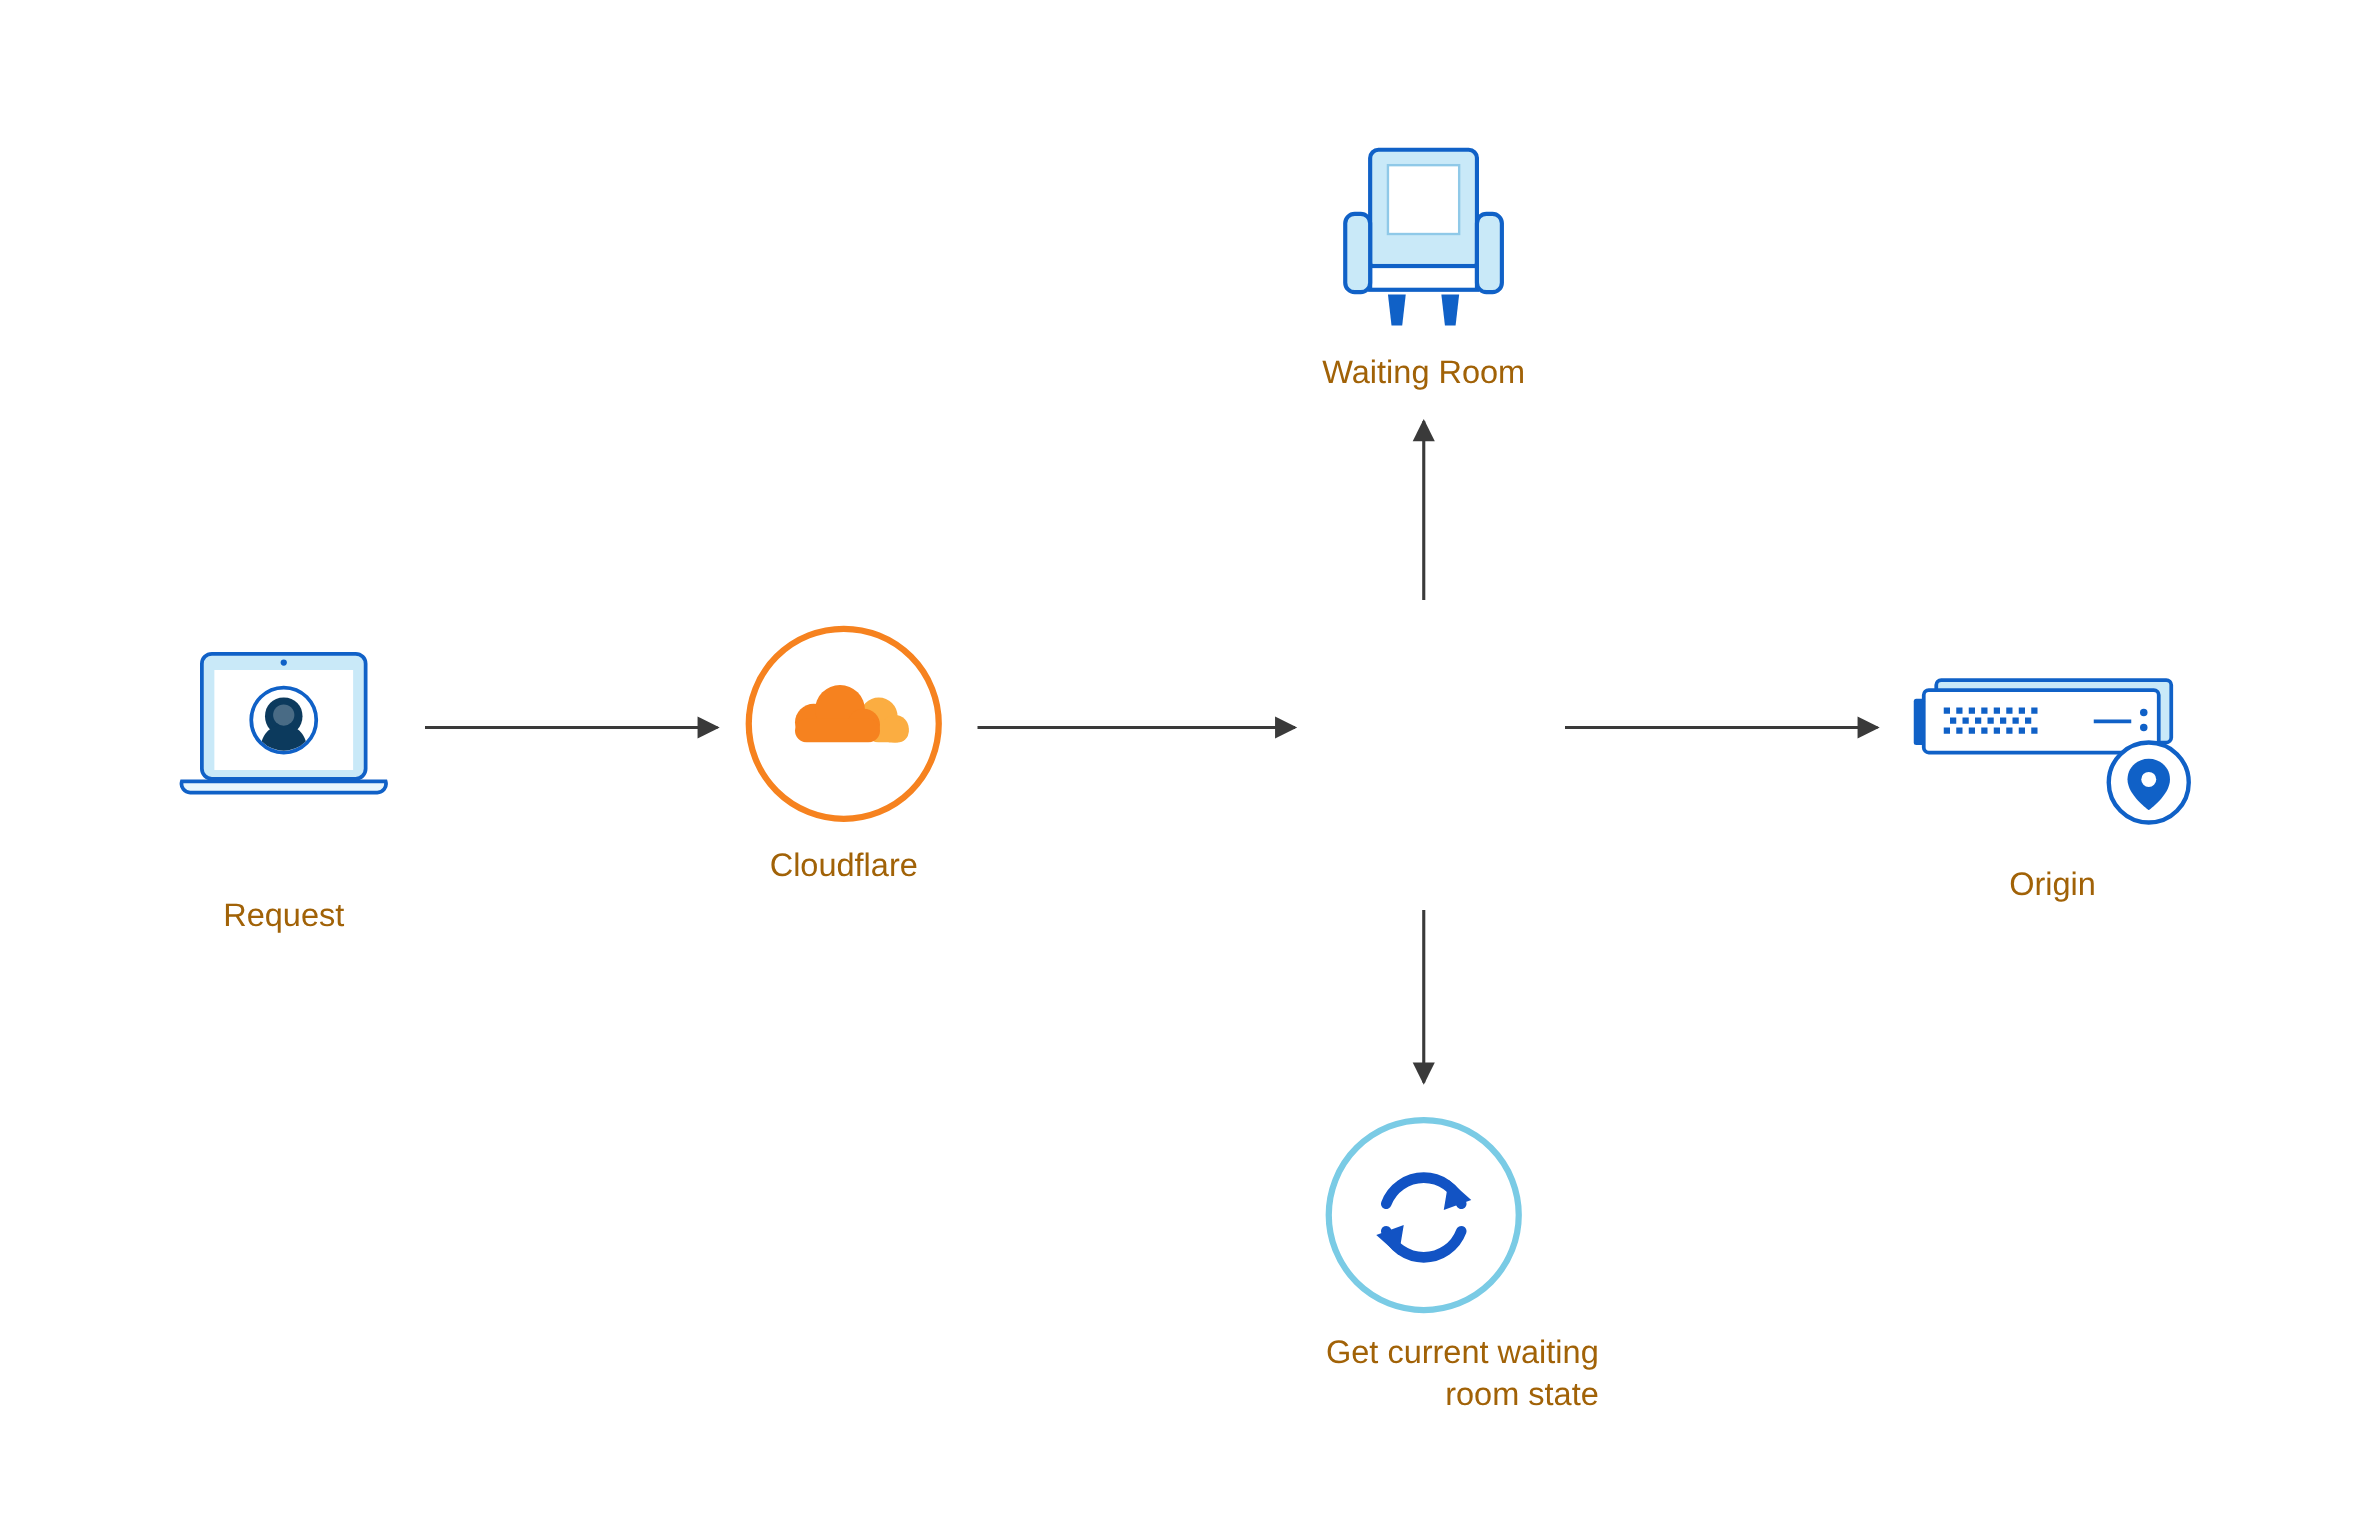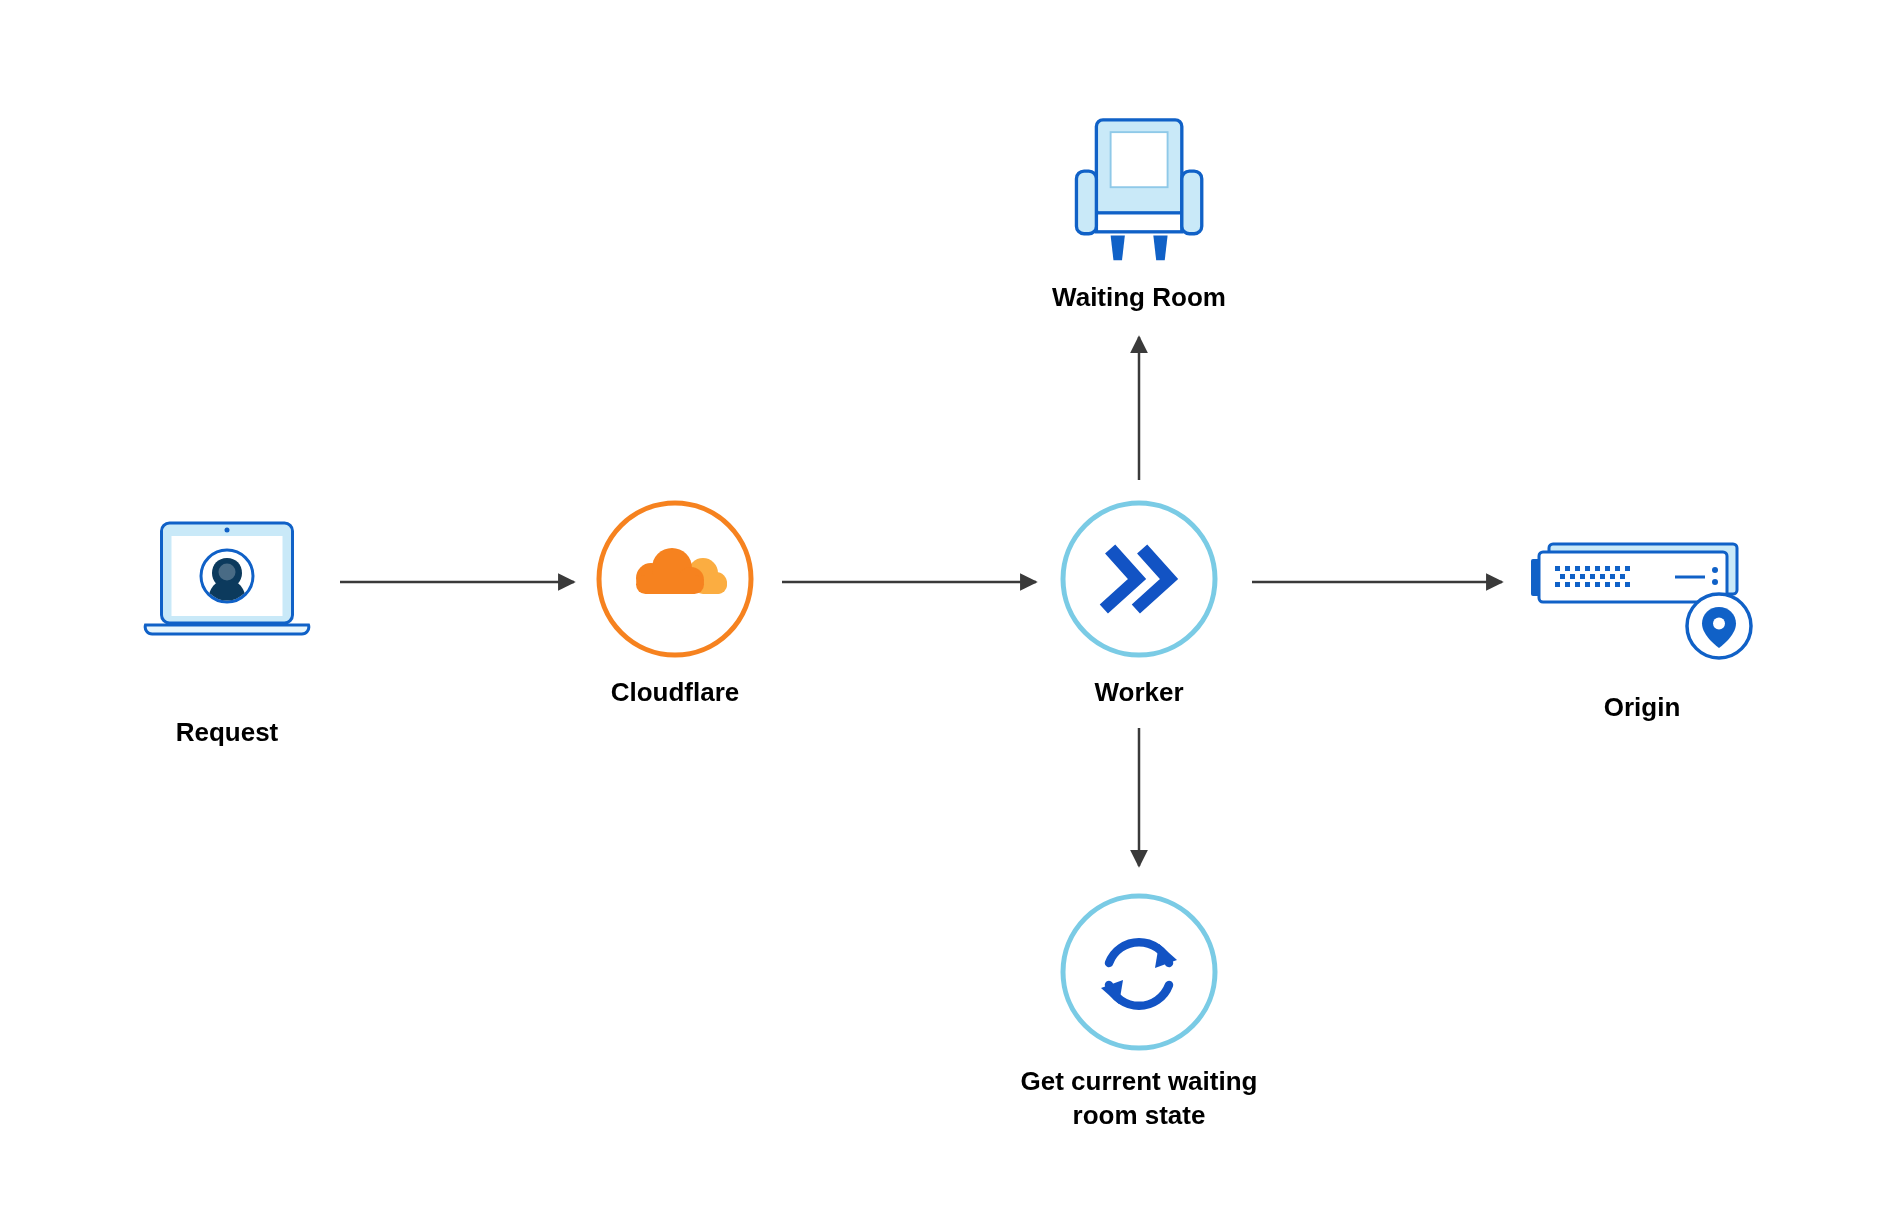--- a/index.html
+++ b/index.html
@@ -18,28 +18,28 @@
   }
   .node {
     position: absolute;
     display: flex;
     flex-direction: column;
     align-items: center;
     transform: translateX(-50%);
   }
   .node .icon { line-height: 0; }
   .label {
-    font-weight: 700;
+    font-weight: 400;
     font-size: 26px;
     line-height: 34px;
-    color: #000000;
+    color: #a16207;
     text-align: center;
     white-space: nowrap;
   }
-  .label.wrap { white-space: normal; width: 280px; }
+  .label.wrap { white-space: normal; width: 280px; text-align: right; }
   .gap16 { margin-top: 16px; }
   .gap22 { margin-top: 22px; }
   .gap14 { margin-top: 14px; }
   .gap12 { margin-top: 12px; }
   .gap4  { margin-top: 4px; }
 </style>
 </head>
 <body>
 
 <div class="canvas">
@@ -94,32 +94,20 @@
           <circle cx="77" cy="69" r="20"></circle>
           <circle cx="96" cy="81" r="13"></circle>
           <rect x="41" y="76" width="68" height="19" rx="9.5"></rect>
         </g>
         <rect x="38" y="95" width="78" height="5" fill="#ffffff"></rect>
       </svg>
     </span>
     <div class="label gap16">Cloudflare</div>
   </div>
 
-  <div class="node" style="left:1139px; top:499px;">
-    <span class="icon">
-      <svg width="160" height="160" viewBox="0 0 160 160">
-        <circle cx="80" cy="80" r="76" fill="#ffffff" stroke="#7ACBE5" stroke-width="5"></circle>
-        <g stroke="#1253C4" stroke-width="13" fill="none" stroke-linecap="butt" stroke-linejoin="miter" transform="translate(8.4,0) skewX(-6)">
-          <polyline points="48,50 78,80 48,110"></polyline>
-          <polyline points="80,50 110,80 80,110"></polyline>
-        </g>
-      </svg>
-    </span>
-    <div class="label gap16">Worker</div>
-  </div>
 
   <div class="node" style="left:1139px; top:116px;">
     <span class="icon">
       <svg width="150" height="150" viewBox="0 0 150 158">
         <rect x="30" y="4" width="90" height="102" rx="7" fill="#C9E9F8" stroke="#1061C7" stroke-width="3.5"></rect>
         <rect x="45" y="17" width="60" height="58" fill="#ffffff" stroke="#8FC9E8" stroke-width="2"></rect>
         <rect x="30" y="102" width="90" height="20" fill="#ffffff" stroke="#1061C7" stroke-width="3.5"></rect>
         <rect x="9" y="58" width="21" height="66" rx="8" fill="#C9E9F8" stroke="#1061C7" stroke-width="3.5"></rect>
         <rect x="120" y="58" width="21" height="66" rx="8" fill="#C9E9F8" stroke="#1061C7" stroke-width="3.5"></rect>
         <path d="M45,126 h15 l-3,26 h-9 z" fill="#1061C7"></path>

